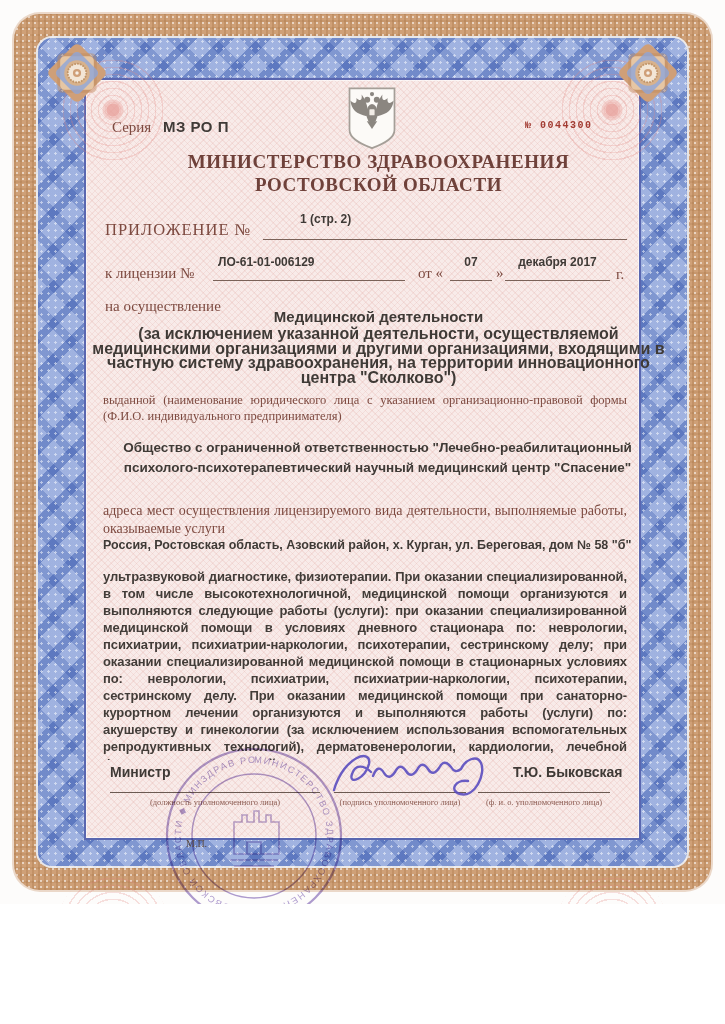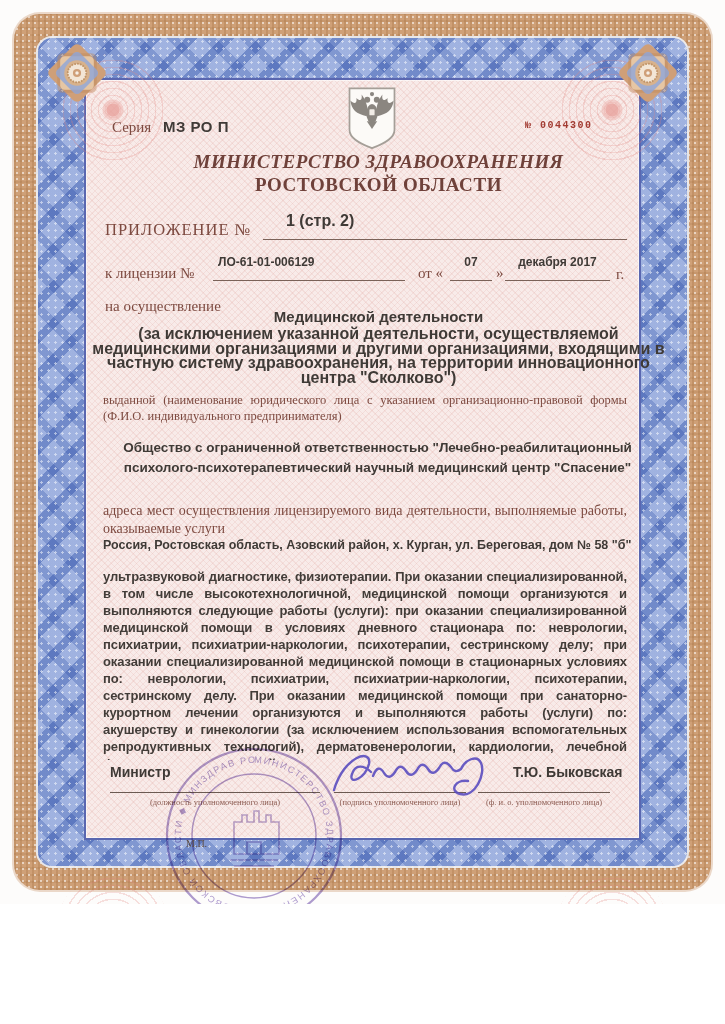--- a/index.html
+++ b/index.html
@@ -143,25 +143,25 @@
       <circle cx="24.5" cy="17" r="3.4"></circle>
         <circle cx="35.5" cy="17" r="3.4"></circle>
       <path d="M21.5,16 l-3,1.5 3,1 z"></path>
         <path d="M38.5,16 l3,1.5 -3,1 z"></path>
       <circle cx="30" cy="10.5" r="2.4"></circle>
       <path d="M24,42 h12 l-6,9 z"></path>
       <rect x="27" y="28" width="6" height="7" rx="1" fill="#f1ece6"></rect>
     </g>
   </svg>
 
-  <div class="abs title" style="left:84px;right:52px;top:150px;font-style:italic;">МИНИСТЕРСТВО ЗДРАВООХРАНЕНИЯ</div>
+  <div class="abs title" style="left:84px;right:52px;top:150px;">МИНИСТЕРСТВО ЗДРАВООХРАНЕНИЯ</div>
   <div class="abs title" style="left:84px;right:52px;top:173px;">РОСТОВСКОЙ ОБЛАСТИ</div>
 
   <div class="abs serif-label" style="left:105px;top:220px;font-size:16.5px;letter-spacing:1px;">ПРИЛОЖЕНИЕ №</div>
-  <div class="abs bold-sans" style="left:286px;top:212px;font-size:16px;">1 (стр. 2)</div>
+  <div class="abs bold-sans" style="left:300px;top:212px;font-size:12px;">1 (стр. 2)</div>
   <div class="fill-line" style="left:263px;top:239px;width:364px;"></div>
 
   <div class="abs serif-label" style="left:105px;top:265px;font-size:15px;">к лицензии №</div>
   <div class="abs bold-sans" style="left:218px;top:255px;font-size:12px;">ЛО-61-01-006129</div>
   <div class="fill-line" style="left:213px;top:280px;width:192px;"></div>
   <div class="abs serif-label" style="left:418px;top:265px;font-size:15px;">от «</div>
   <div class="abs bold-sans" style="left:450px;top:255px;width:42px;font-size:12px;text-align:center;">07</div>
   <div class="fill-line" style="left:450px;top:280px;width:42px;"></div>
   <div class="abs serif-label" style="left:496px;top:265px;font-size:15px;">»</div>
   <div class="abs bold-sans" style="left:505px;top:255px;width:105px;font-size:12px;text-align:center;">декабря 2017</div>

